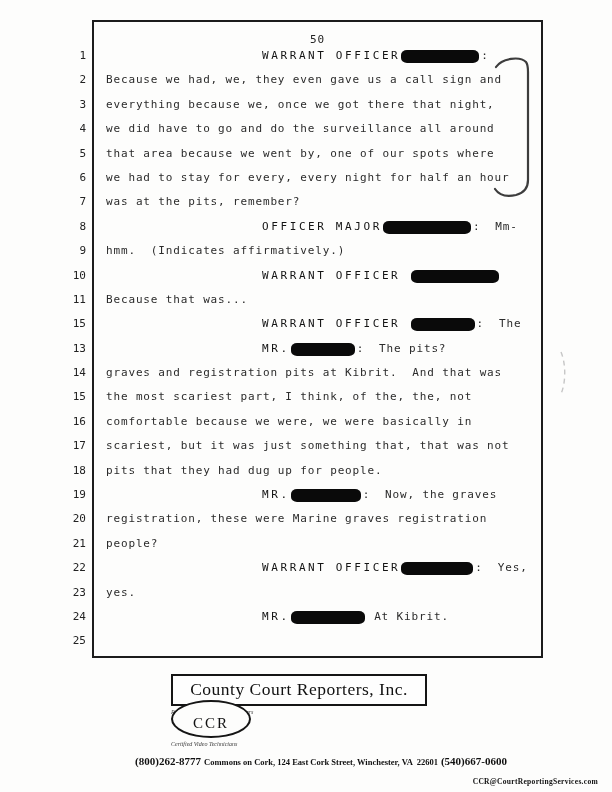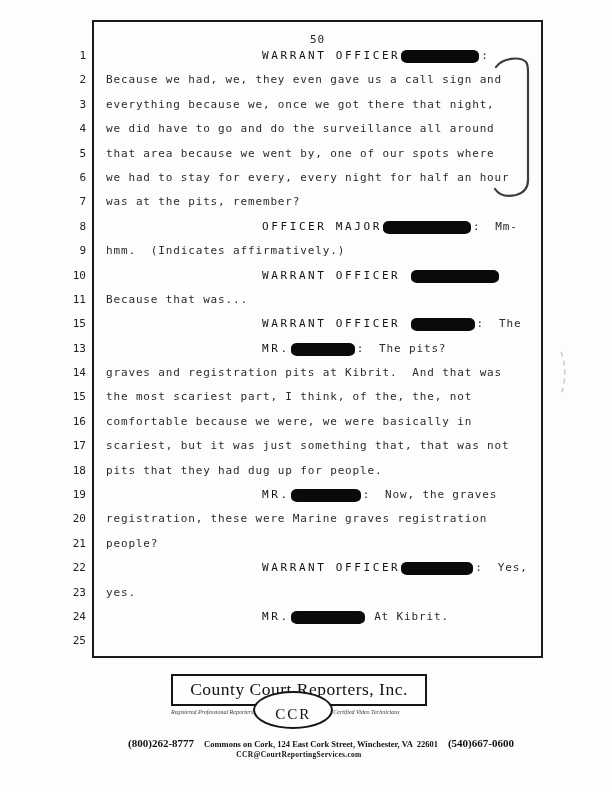--- a/index.html
+++ b/index.html
@@ -28,33 +28,33 @@
   
   .bracket-annotation { position:absolute; left:493px; top:54px; }
   .faint-paren { position:absolute; left:556px; top:348px; }
 
   
   .footer { position:absolute; left:0; top:674px; width:598px;
             font-family:"Liberation Serif", serif; color:#111; }
   .logo-wrap { width:256px; margin:0 auto; position:relative; }
   .logo-box { position:relative; z-index:1; border:2px solid #151515; background:#fefefe;
               text-align:center; font-size:17.5px; letter-spacing:0.5px; padding:3px 2px 4px; }
-  .logo-sub { display:flex; justify-content:flex-start; align-items:flex-start; }
+  .logo-sub { display:flex; justify-content:flex-start; align-items:flex-start;flex-direction:column; }
   .ccr-oval { position:relative; z-index:2; width:80px; height:38px; margin-top:-15px;
               border:2px solid #151515; border-radius:50%; background:#fdfdfc;
               box-sizing:border-box; text-align:center; font-size:15px; letter-spacing:2px;
               padding-top:13px; }
   .tagline { font-size:6px; font-style:italic; color:#3c3c3c; margin-top:3px; max-width:84px; }
   .tagline.right { text-align:right; }
   .contact-line { margin-top:8px; display:flex; justify-content:center; align-items:baseline;
-                  gap:10px; font-weight:bold;padding-left:44px; }
+                  gap:3px; font-weight:bold;padding-left:44px; }
   .contact-line span { white-space:pre; }
   .phone { font-size:11px; }
   .address { font-size:8.5px; }
-  .email { text-align:center; font-weight:bold; font-size:7.5px; letter-spacing:0.3px; margin-top:1px; }
+  .email { text-align:right; font-weight:bold; font-size:7.5px; letter-spacing:0.3px; margin-top:10px; }
 </style>
 </head>
 <body>
 
 <div class="page">
 
   <div class="line-numbers">
       <div class="line-num">1</div>
       <div class="line-num">2</div>
       <div class="line-num">3</div>

